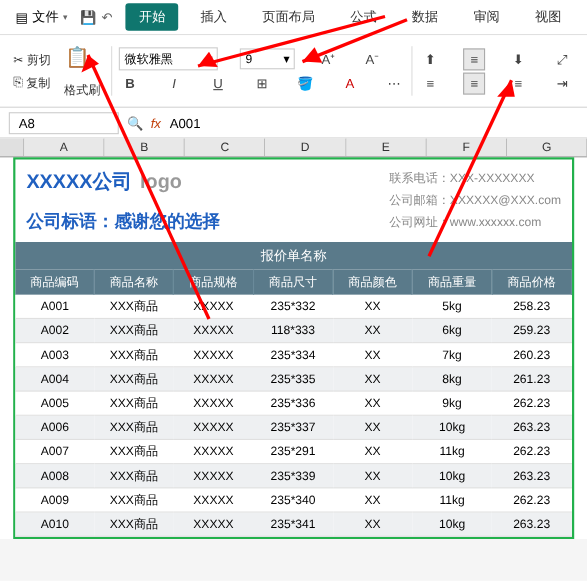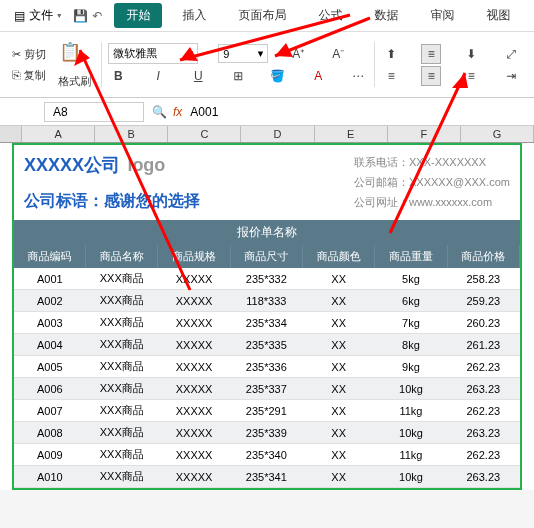--- a/index.html
+++ b/index.html
@@ -13,21 +13,21 @@
 .ribbon { background: #fff; padding: 6px 8px; display: flex; gap: 4px; border-bottom: 1px solid #ccc; height: 66px; }
 .rgroup { display: flex; flex-direction: column; gap: 2px; justify-content: center; }
 .btn-sm { padding: 2px 4px; display: flex; align-items: center; gap: 3px; font-size: 11px; color: #333; cursor: pointer; }
 .sep { width: 1px; background: #ddd; margin: 4px 2px; }
 .font-select { border: 1px solid #ccc; padding: 2px 4px; font-size: 11px; width: 90px; display: flex; justify-content: space-between; align-items: center; background: #fff; }
 .size-select { border: 1px solid #ccc; padding: 2px 4px; font-size: 11px; width: 50px; display: flex; justify-content: space-between; align-items: center; background: #fff; }
 .toolbar-row { display: flex; gap: 20px; align-items: center; }
 .tbtn { width: 20px; height: 20px; display: flex; align-items: center; justify-content: center; font-size: 12px; cursor: pointer; color: #444; }
 .tbtn.boxed { border: 1px solid #aaa; background: #e8e8e8; }
 .namebox-bar { background: #fff; display: flex; align-items: center; padding: 4px 8px; gap: 8px; border-bottom: 1px solid #ccc; height: 28px; }
-.namebox { border: 1px solid #ccc; padding: 2px 8px; width: 100px; background: #fff; font-size: 12px; margin-left: 36px; }
+.namebox { border: 1px solid #ccc; padding: 2px 8px; width: 100px; background: #fff; font-size: 12px; }
 .fx-area { display: flex; align-items: center; gap: 6px; flex: 1; }
 .fx-input { border: none; padding: 2px; font-size: 12px; flex: 1; }
 .sheet { background: #fff; }
 .col-headers { display: flex; background: #e8e8e8; border-bottom: 1px solid #999; }
 .corner { width: 22px; border-right: 1px solid #bbb; background: #e0e0e0; }
 .colh { flex: 1; text-align: center; border-right: 1px solid #bbb; padding: 2px 0; font-size: 11px; color: #333; background: #e8e8e8; }
 .content { border: 2px solid #22b14c; margin: 0 12px; }
 .header-block { display: flex; padding: 8px 10px; }
 .left-block { flex: 1; }
 .company { font-size: 18px; font-weight: bold; color: #2060c0; }

